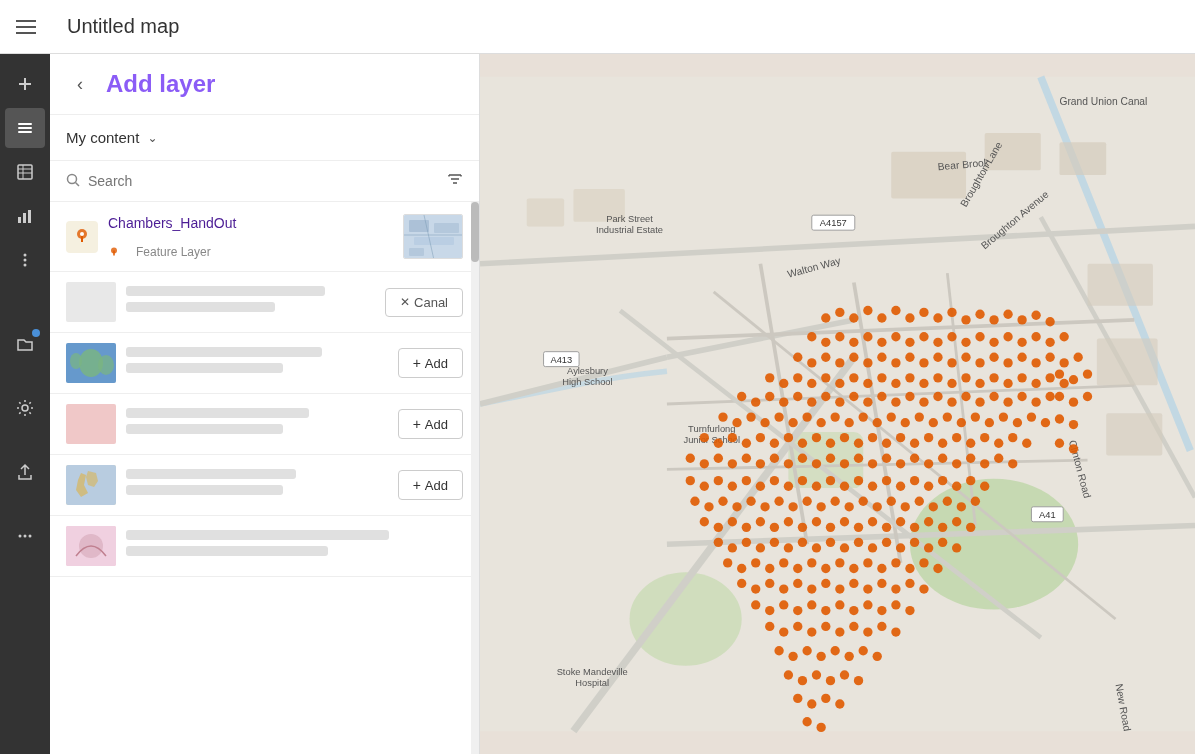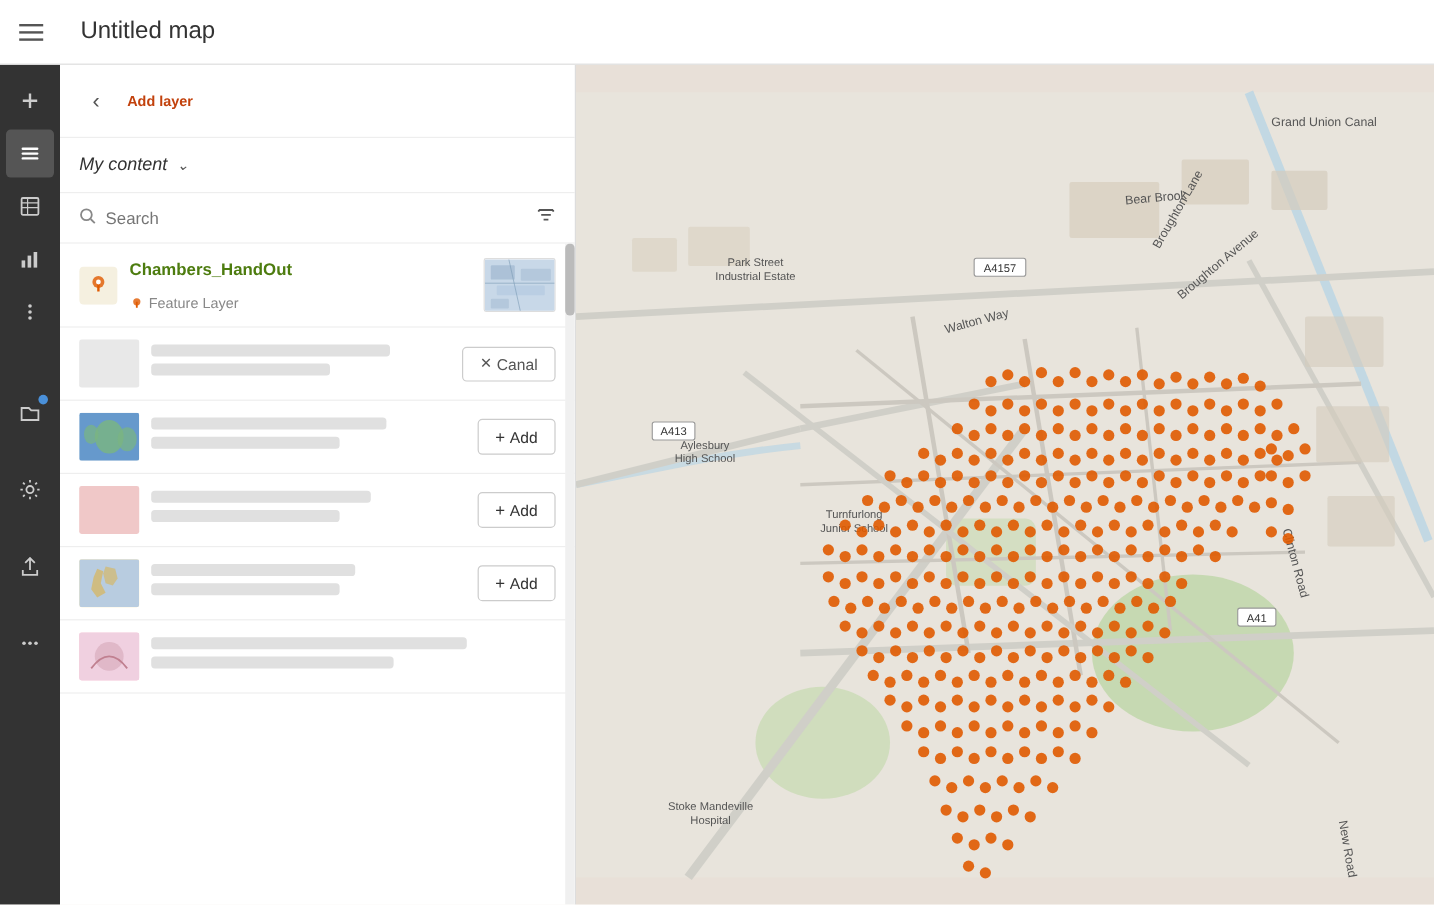--- a/index.html
+++ b/index.html
@@ -84,40 +84,39 @@
       gap: 12px;
     }
     .panel-back-btn {
       width: 28px; height: 28px;
       display: flex; align-items: center; justify-content: center;
       cursor: pointer;
       color: #555;
       font-size: 18px;
     }
     .panel-title {
-      font-size: 12px;
+      font-size: 24px;
       font-weight: 600;
-      color: #c2410c;
+      color: #8b5cf6;
     }
 
     
     .content-filter {
       display: flex;
       align-items: center;
       padding: 14px 16px;
       border-bottom: 1px solid #eee;
     }
     .content-filter-label {
       font-size: 15px;
       color: #333;
       cursor: pointer;
       display: flex;
       align-items: center;
       gap: 8px;
-      font-style: italic;
     }
     .chevron-down {
       font-size: 12px;
       color: #555;
     }
 
     
     .search-bar {
       display: flex;
       align-items: center;
@@ -169,30 +168,30 @@
       gap: 10px;
     }
     .layer-icon-pin {
       width: 32px; height: 32px;
       position: relative;
       flex-shrink: 0;
     }
     .layer-info { flex: 1; }
     .layer-name {
       font-size: 14px;
-      font-weight: 700;
-      color: #4d7c0f;
+      font-weight: 400;
+      color: #4c1d95;
       margin-bottom: 14px;
     }
     .layer-type {
       font-size: 12px;
       color: #888;
       display: flex;
       align-items: center;
-      gap: 4px;
+      gap: 16px;
     }
     .layer-thumb {
       width: 60px;
       height: 45px;
       border: 1px solid #ddd;
       border-radius: 2px;
       overflow: hidden;
       flex-shrink: 0;
     }
 

